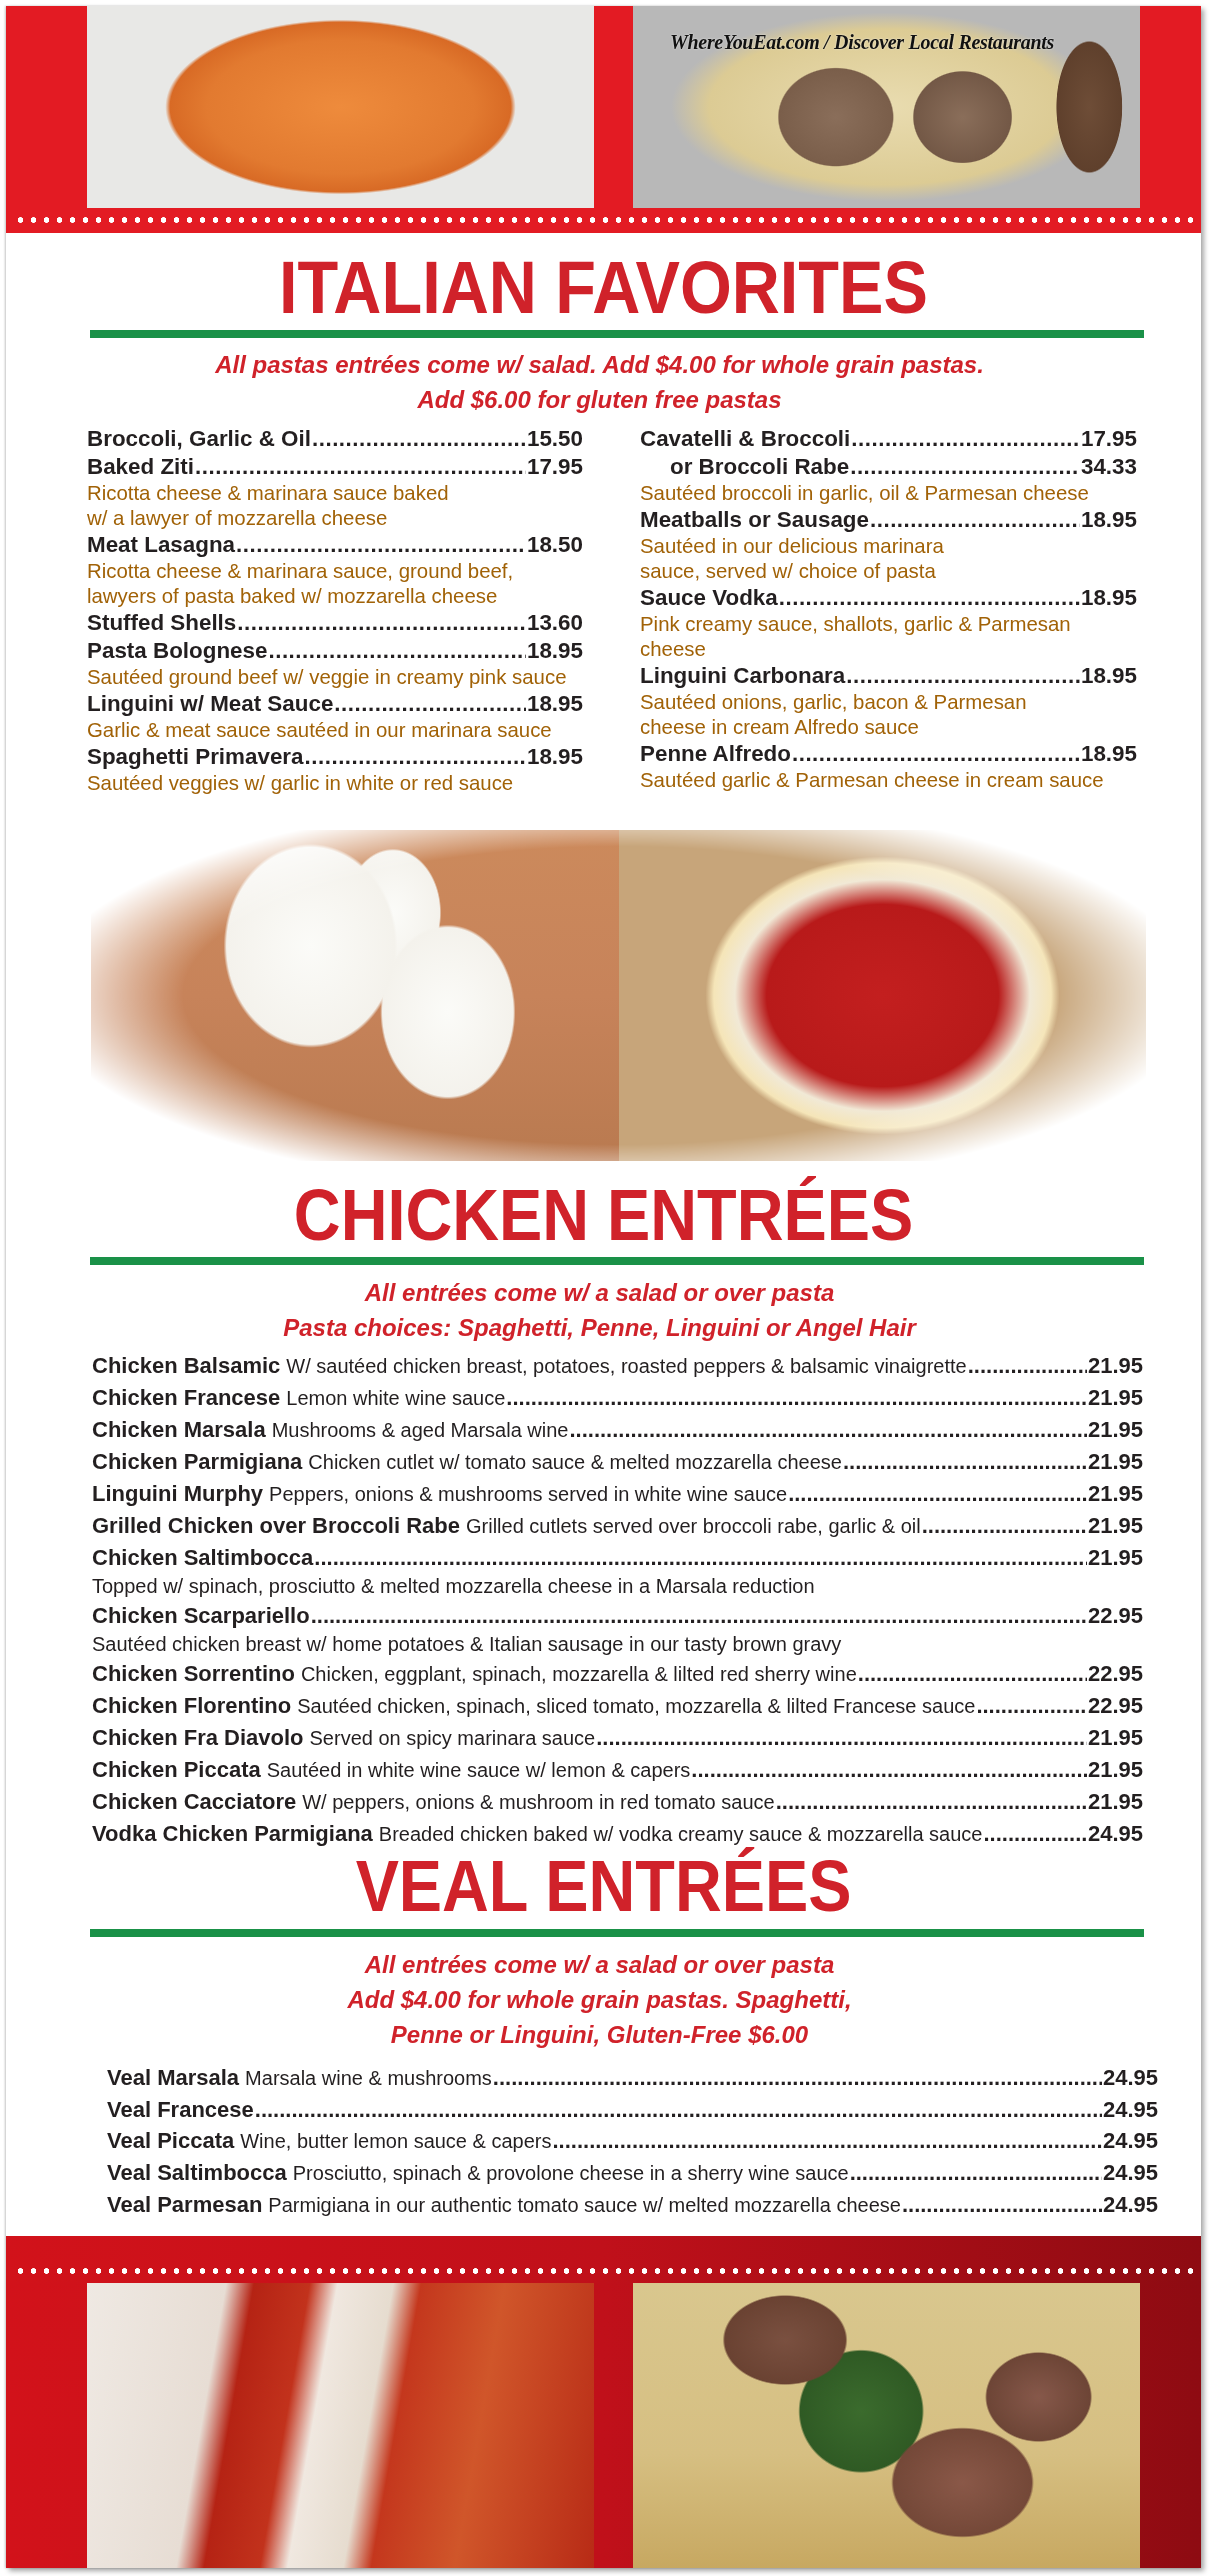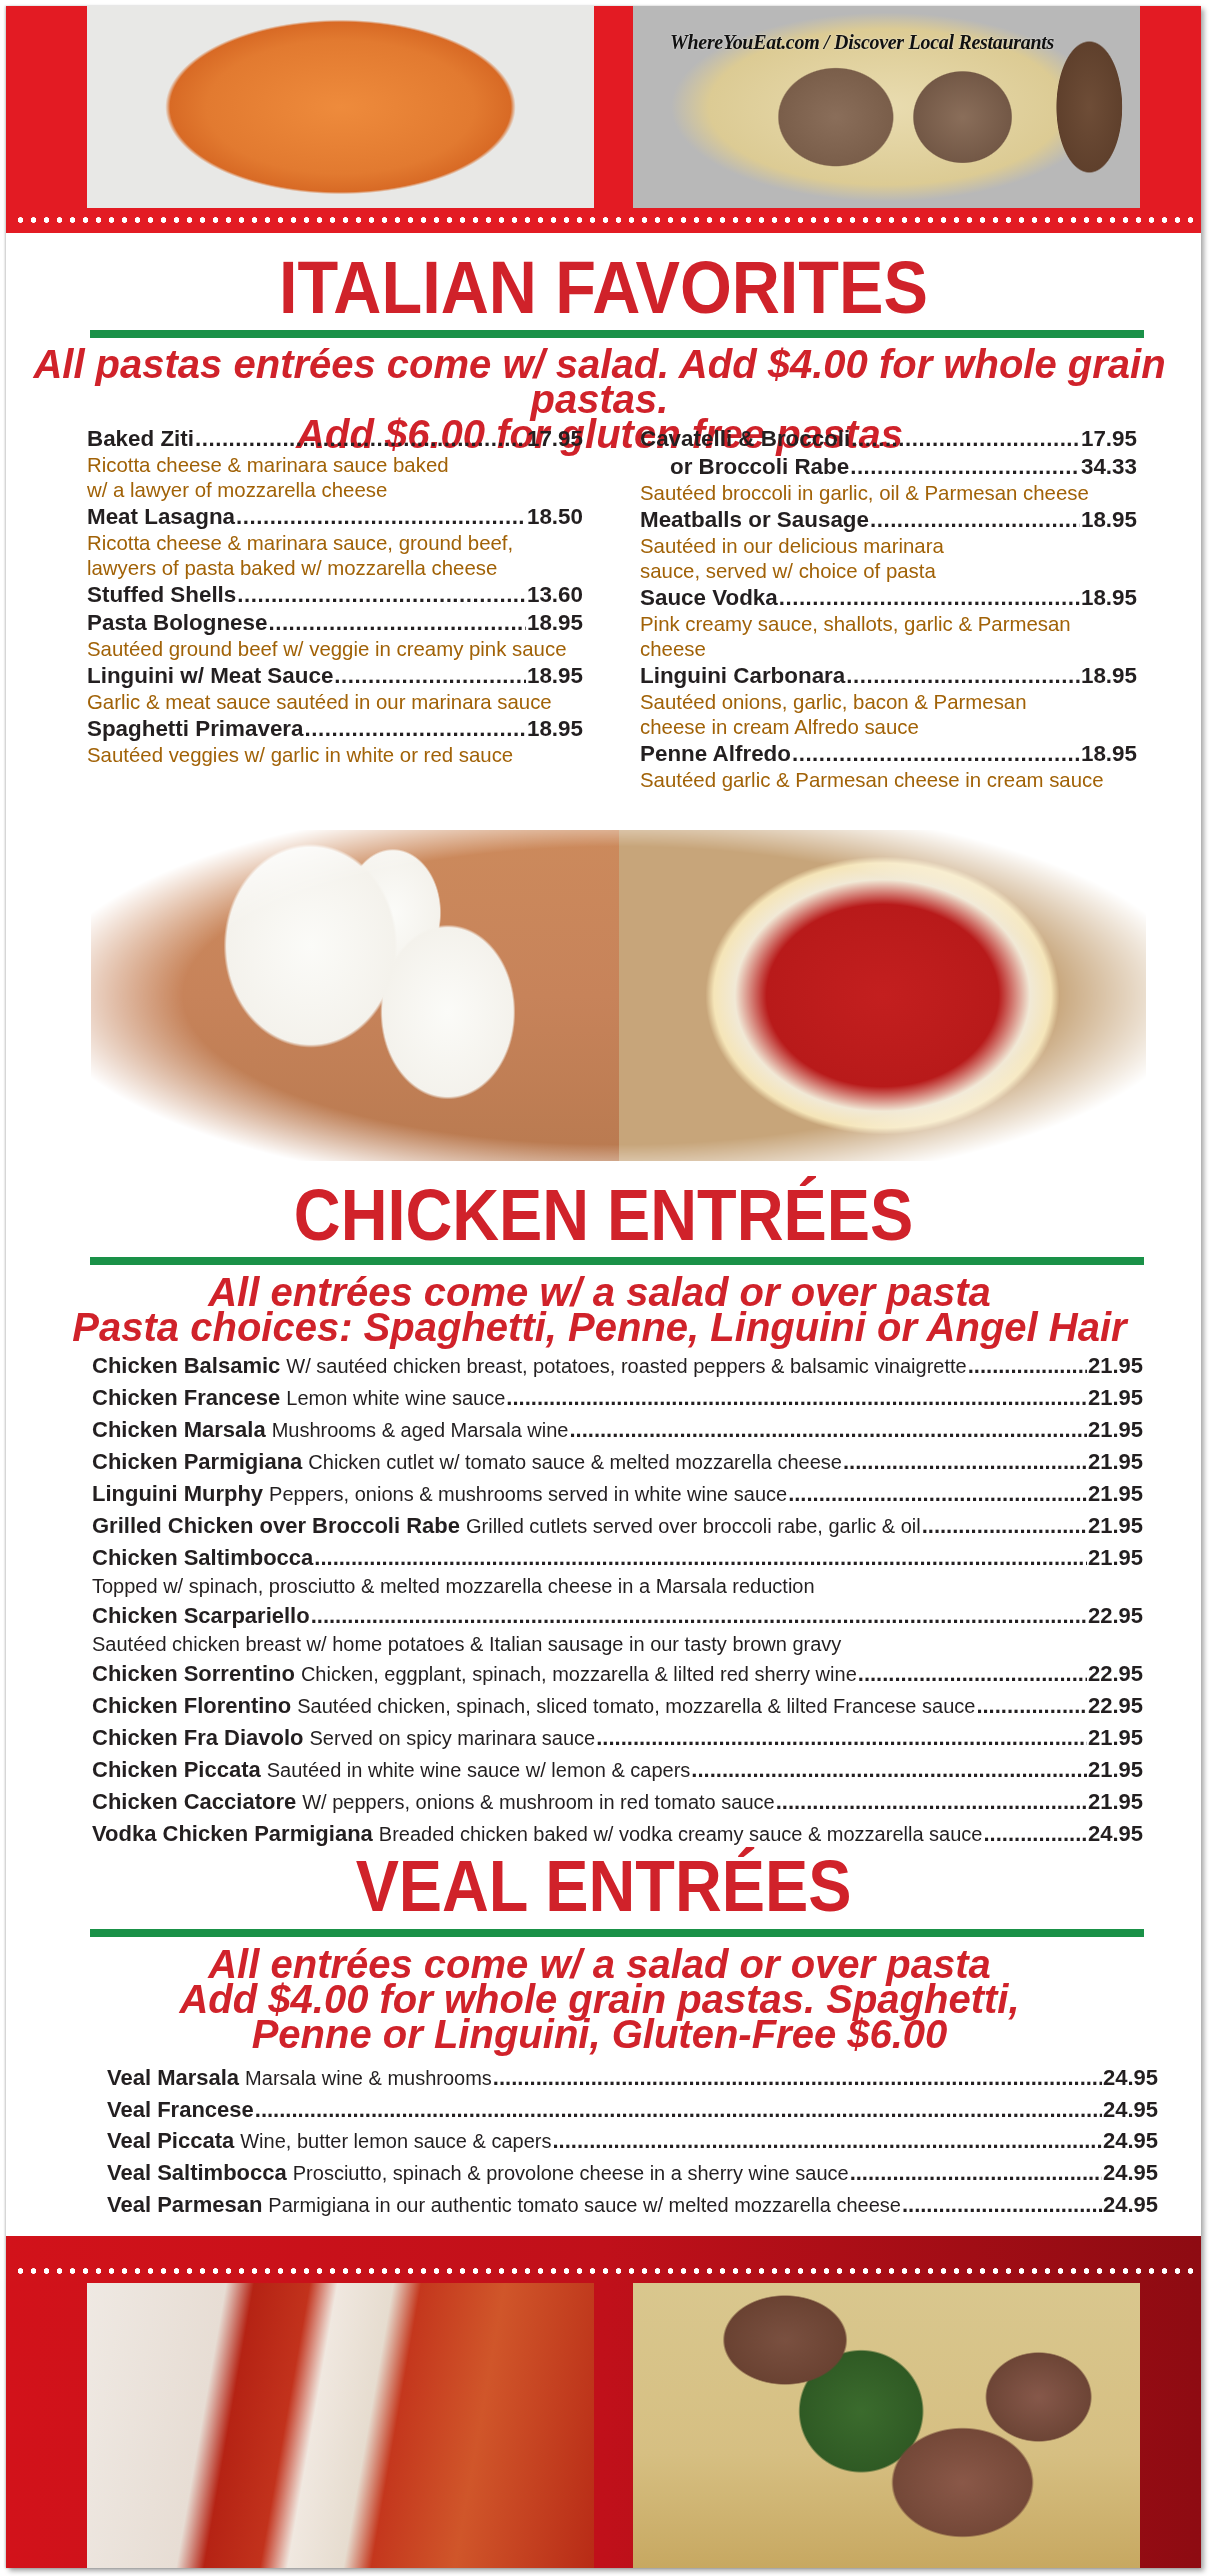--- a/index.html
+++ b/index.html
@@ -96,21 +96,21 @@
     position: absolute; left: 0; width: 1195px; text-align: center;
     font-weight: bold; color: #d0222a;
     transform: scaleX(0.9); transform-origin: center;
   }
   .green-rule {
     position: absolute; left: 84px; width: 1054px; height: 8px; background: #1a9148;
   }
   .section-note {
     position: absolute; left: 0; width: 1187px; text-align: center;
     font-weight: bold; font-style: italic; color: #d0222a;
-    line-height: 35px; font-size: 40px;
+    line-height: 35px; font-size: 24px;
   }
   .section-note .line { display: block; }
 
   
   .col {
     position: absolute; width: 496px;
   }
   .col-left { left: 81px; top: 419px; }
   .col-right { left: 634px; top: 419px; width: 497px; }
   .pasta-row {
@@ -159,20 +159,27 @@
   <div class="watermark">WhereYouEat.com / Discover Local Restaurants</div>
 
   <div class="section-title" style="top:242px; font-size:74px; line-height:80px;">ITALIAN FAVORITES</div>
   <div class="green-rule" style="top:324px;"></div>
   <div class="section-note" style="top:341px;">
     <span class="line">All pastas entrées come w/ salad. Add $4.00 for whole grain pastas.</span>
     <span class="line">Add $6.00 for gluten free pastas</span>
   </div>
 
   <div class="col col-left" id="col-left">
+      <div>
+        <div class="pasta-row">
+          <span class="name">Broccoli, Garlic &amp; Oil</span>
+          <span class="leader"></span>
+          <span class="price">15.50</span>
+        </div>
+      </div>
       <div>
         <div class="pasta-row">
           <span class="name">Baked Ziti</span>
           <span class="leader"></span>
           <span class="price">17.95</span>
         </div>
         <div class="pasta-desc">Ricotta cheese &amp; marinara sauce baked</div>
         <div class="pasta-desc">w/ a lawyer of mozzarella cheese</div>
       </div>
       <div>

